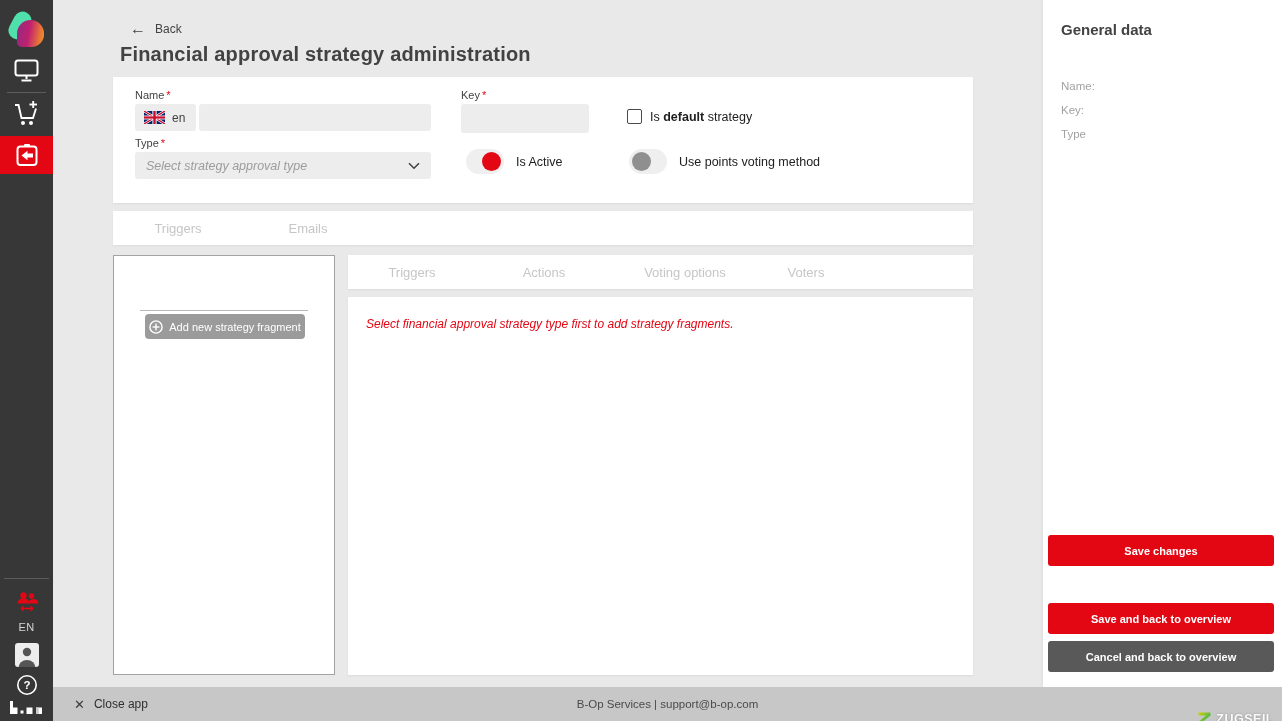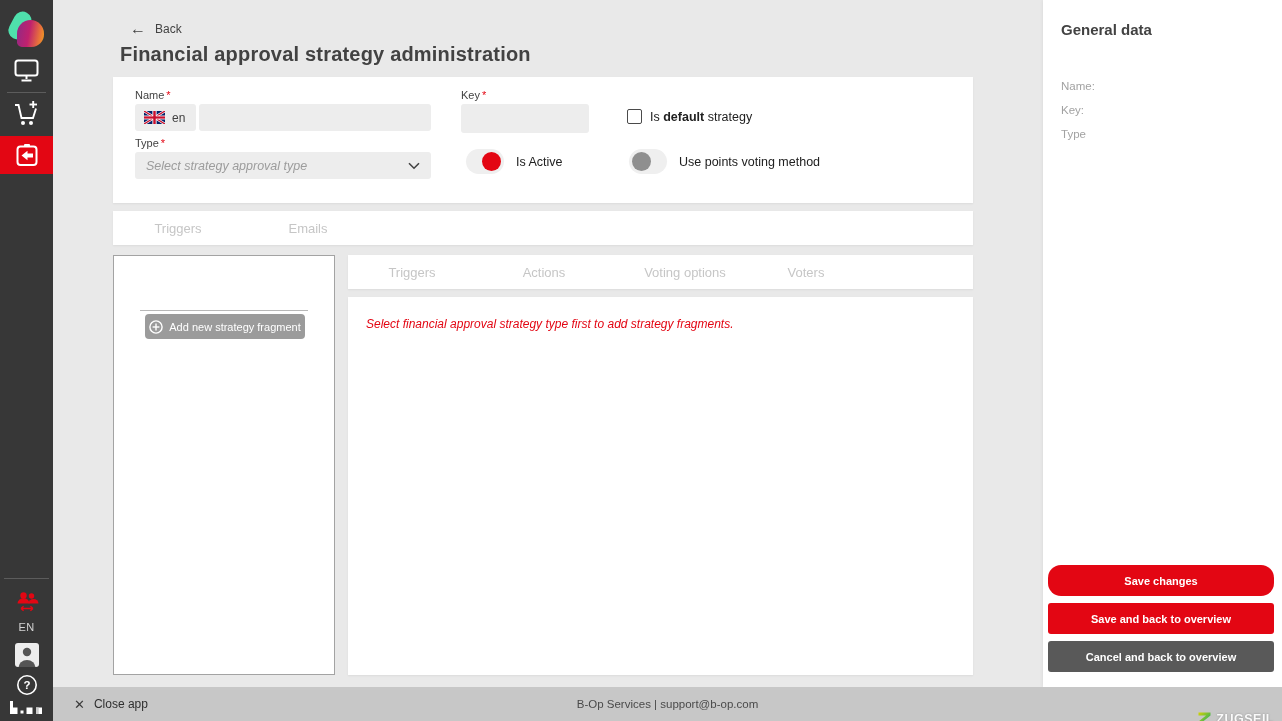--- a/index.html
+++ b/index.html
@@ -83,21 +83,21 @@
   
   .right-panel { position:absolute; left:1043px; top:0; width:239px; height:687px; background:#fff; box-shadow:-1px 0 3px rgba(0,0,0,.05); }
   .gd-title { position:absolute; left:18px; top:21px; font-size:15px; font-weight:bold; color:#424242; }
   .gd-label { position:absolute; left:18px; font-size:11.5px; color:#a2a2a2; }
   .gd-name { top:80px; } .gd-key { top:104px; } .gd-type { top:128px; }
   .gd-val { margin-left:4px; }
   .panel-btn { position:absolute; left:5px; width:226px; height:31px; border:none; border-radius:3px; color:#fff;
     font-size:11px; font-weight:bold; cursor:pointer; font-family:inherit; }
   .btn-red { background:#e30613; }
   .btn-gray { background:#595959; }
-  .pb1{ top:565px;border-radius:13px; } .pb2{ top:603px; } .pb3{ top:641px; }
+  .pb1{ top:535px; } .pb2{ top:603px; } .pb3{ top:641px; }
 
   
   .footer { position:absolute; left:53px; top:687px; width:1229px; height:34px; background:#c7c7c7; }
   .close-app { position:absolute; left:21px; top:0; height:34px; display:flex; align-items:center; gap:9px; cursor:pointer; }
   .close-x { font-size:13px; color:#3a3a3a; }
   .close-label { font-size:12px; color:#2f2f2f; }
   .footer-center { position:absolute; left:0; right:0; top:0; height:34px; display:flex; align-items:center; justify-content:center; font-size:11.5px; color:#4a4a4a; }
   .brand { position:absolute; right:8px; top:0; height:39px; display:flex; align-items:flex-end; gap:4px; }
   .brand-name { font-size:12.5px; font-weight:bold; color:#fafafa; letter-spacing:.5px; text-shadow:0 0 2px #8a8a8a; }
 

